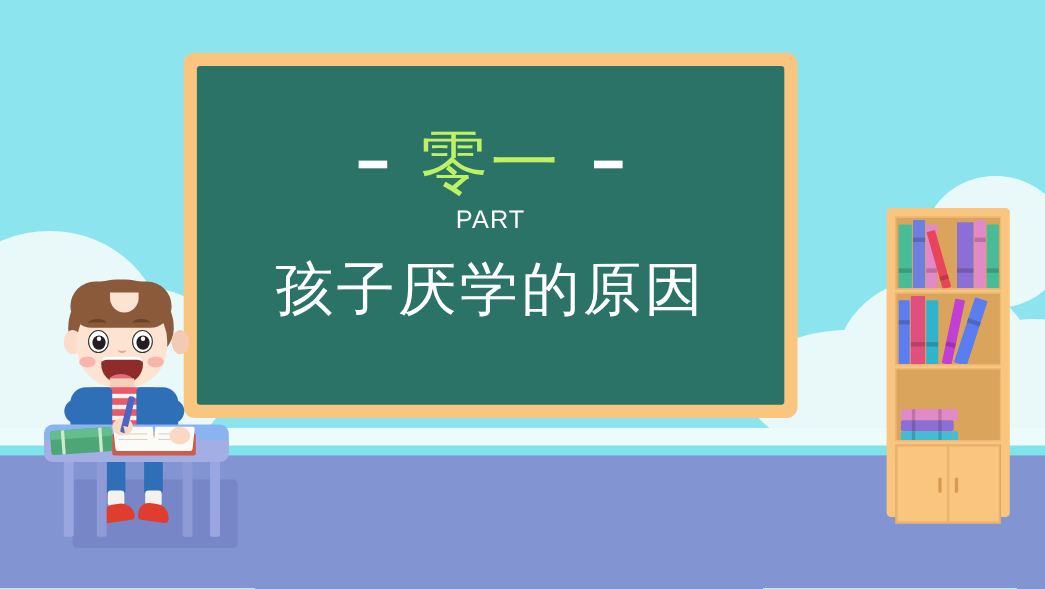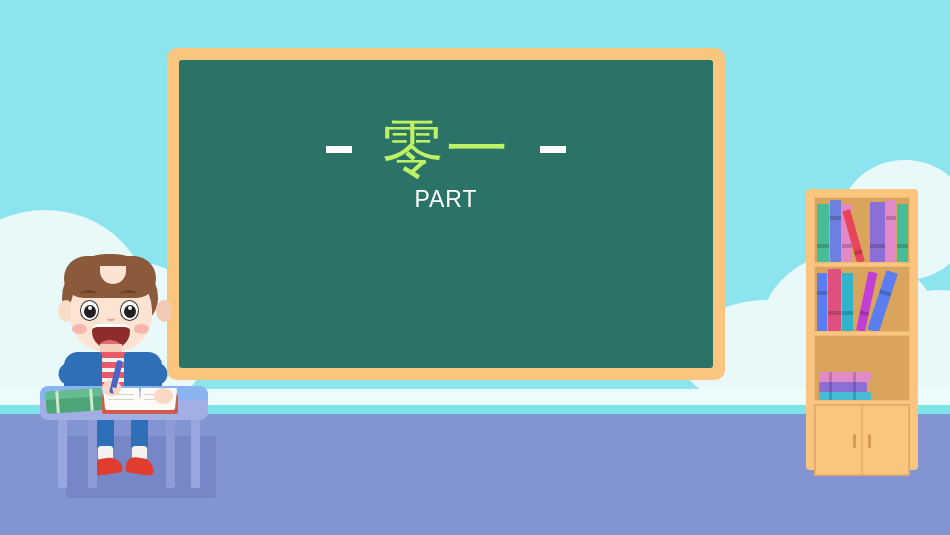--- a/index.html
+++ b/index.html
@@ -486,20 +486,21 @@
     <div class="board-inner">
 
       <div class="title-row">
         <span class="dash"></span>
         <span class="title-main">零一</span>
         <span class="dash"></span>
       </div>
 
       <div class="part-word">PART</div>
 
+      <div class="subtitle">孩子厌学的原因</div>
     </div>
   </div>
 
   <div class="shelf">
     <div class="shelf-row" id="shelf-top">
         <div class="book" style="left: 2px; width: 12px; height: 58px; background: rgb(70, 189, 150);">
           <span class="band" style="top: 40px;"></span>
         </div>
         <div class="book" style="left: 15px; width: 11px; height: 62px; background: rgb(109, 127, 224);">
           <span class="band" style="top: 16px;"></span>

